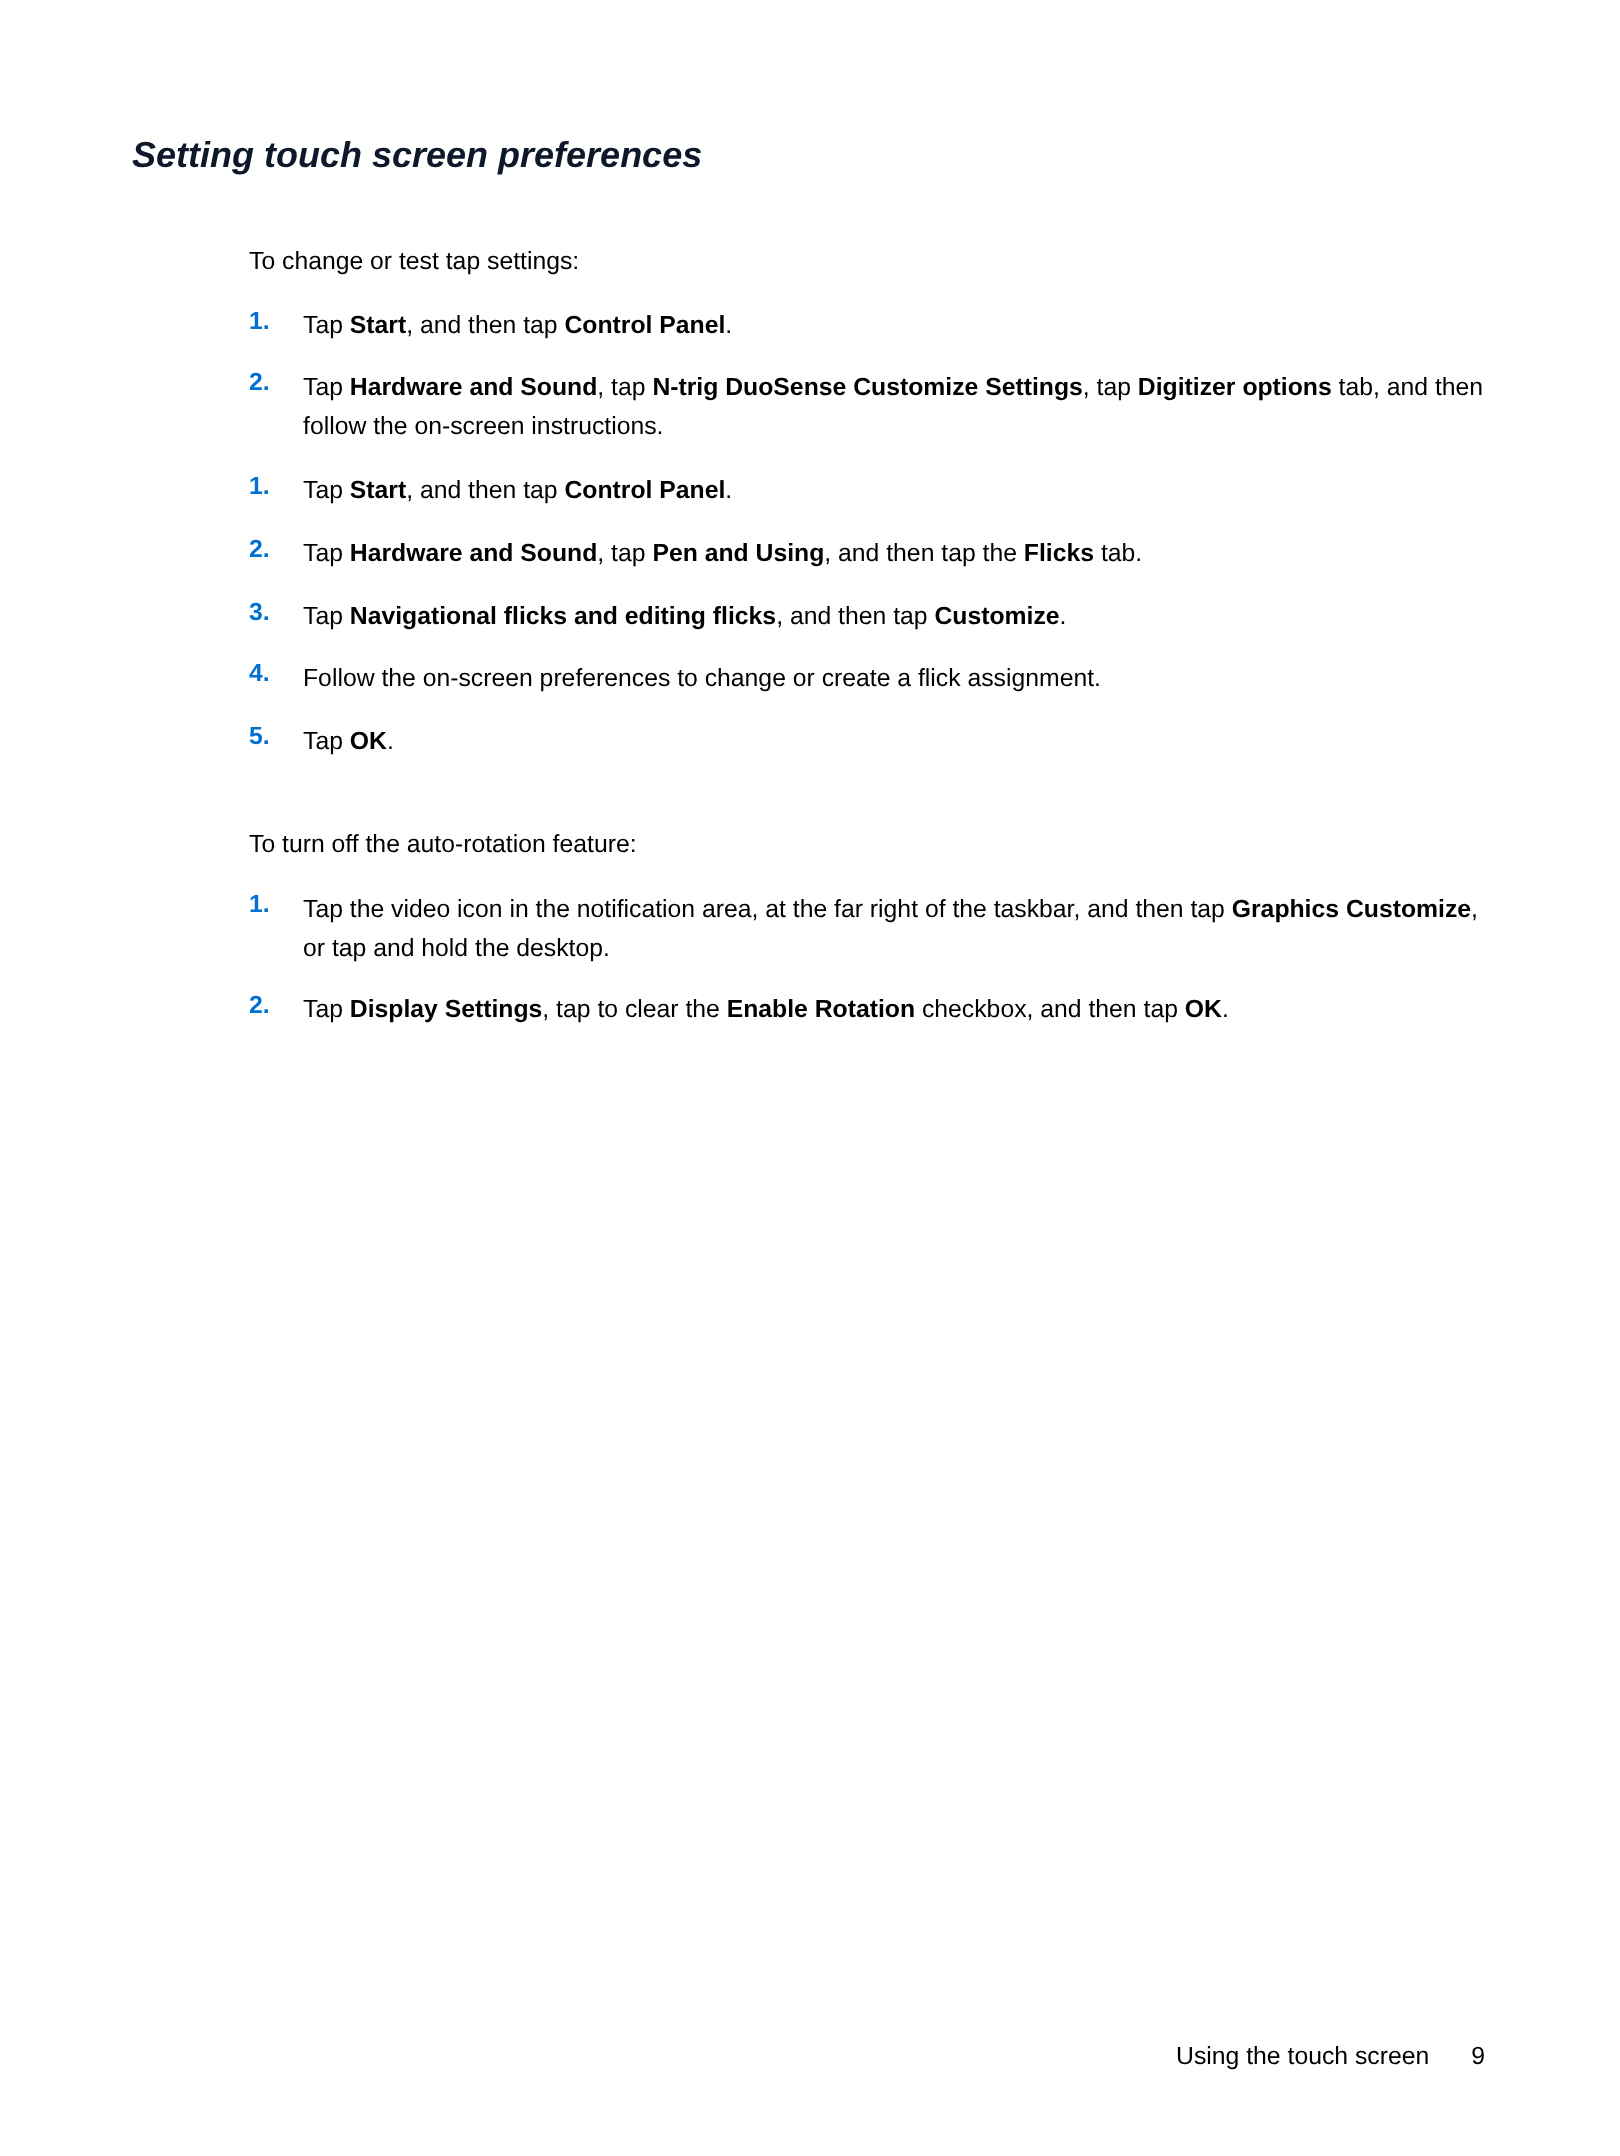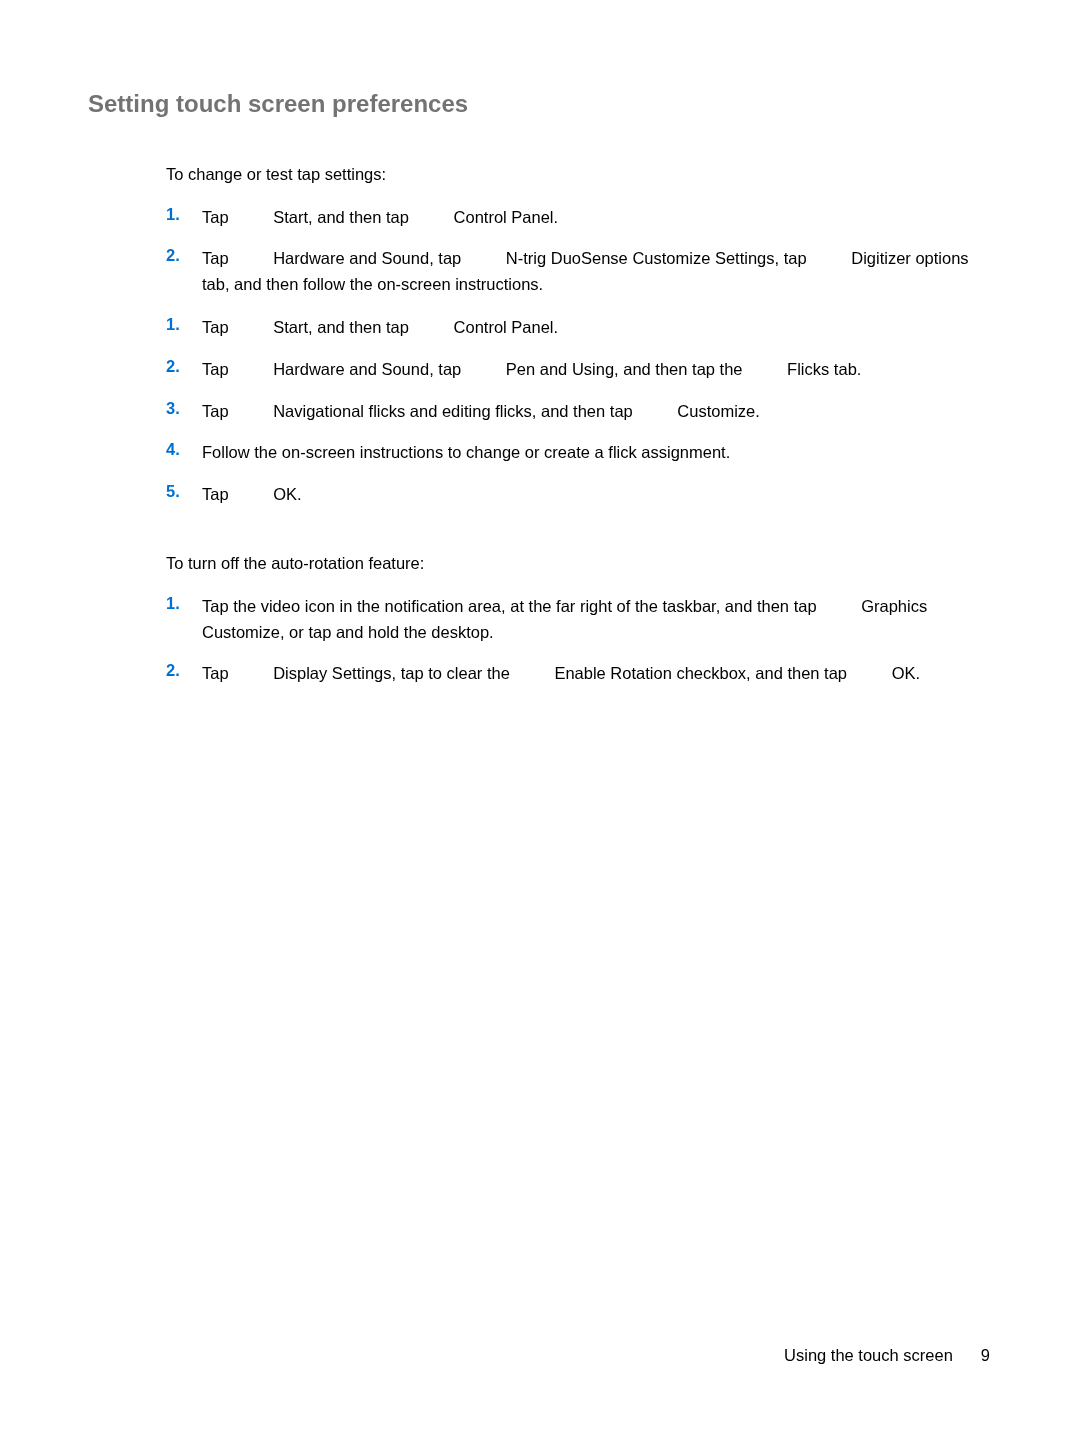--- a/index.html
+++ b/index.html
@@ -12,24 +12,25 @@
       height: 1437px;
       background: #ffffff;
       font-family: Arial, Helvetica, sans-serif;
       position: relative;
       color: #000000;
     }
     .page-content {
       padding: 90px 88px 0 88px;
     }
     .heading {
-      color: #737373;
+      color: #0f172a;
       font-size: 24px;
       font-weight: bold;
       margin-bottom: 28px;
+      font-style: italic;
     }
     .indent-block {
       margin-left: 78px;
     }
     .body-text {
       font-size: 16.5px;
       line-height: 1.5;
       margin-bottom: 18px;
       color: #000000;
       margin-top: 44px;
@@ -46,30 +47,29 @@
       font-weight: bold;
       font-size: 16.5px;
       min-width: 36px;
     }
     .list-text {
       font-size: 16.5px;
       line-height: 1.55;
       flex: 1;
     }
     .bold {
-      font-weight: normal;
-      margin-left: 40px;
+      font-weight: bold;
     }
     .sub-indent {
       margin-left: 36px;
       margin-top: 16px;
     }
     .footer {
       position: absolute;
-      bottom: 72px;
+      bottom: 56px;
       right: 90px;
       font-size: 16.5px;
       color: #000000;
     }
     .page-num {
       margin-left: 28px;
     }
   </style>
 </head>
 <body>
@@ -112,21 +112,21 @@
       </div>
       <div class="list-item">
         <div class="list-number">3.</div>
         <div class="list-text">
           <span>Tap </span><span class="bold">Navigational flicks and editing flicks</span><span>, and then tap </span><span class="bold">Customize</span><span>.</span>
         </div>
       </div>
       <div class="list-item">
         <div class="list-number">4.</div>
         <div class="list-text">
-          <span>Follow the on-screen instructions to change or create a flick assignment.</span>
+          <span>Follow the on-screen preferences to change or create a flick assignment.</span>
         </div>
       </div>
       <div class="list-item">
         <div class="list-number">5.</div>
         <div class="list-text">
           <span>Tap </span><span class="bold">OK</span><span>.</span>
         </div>
       </div>
     </div>
 

